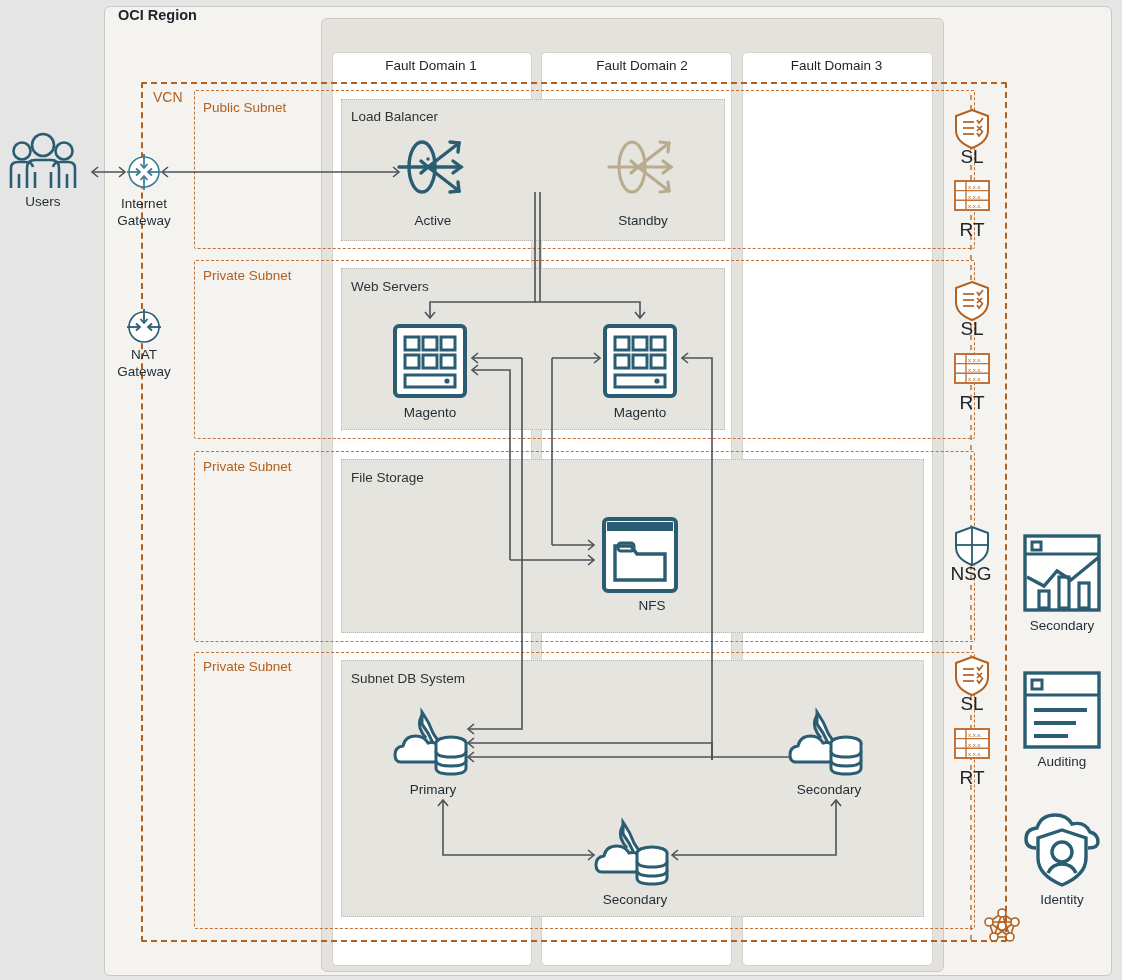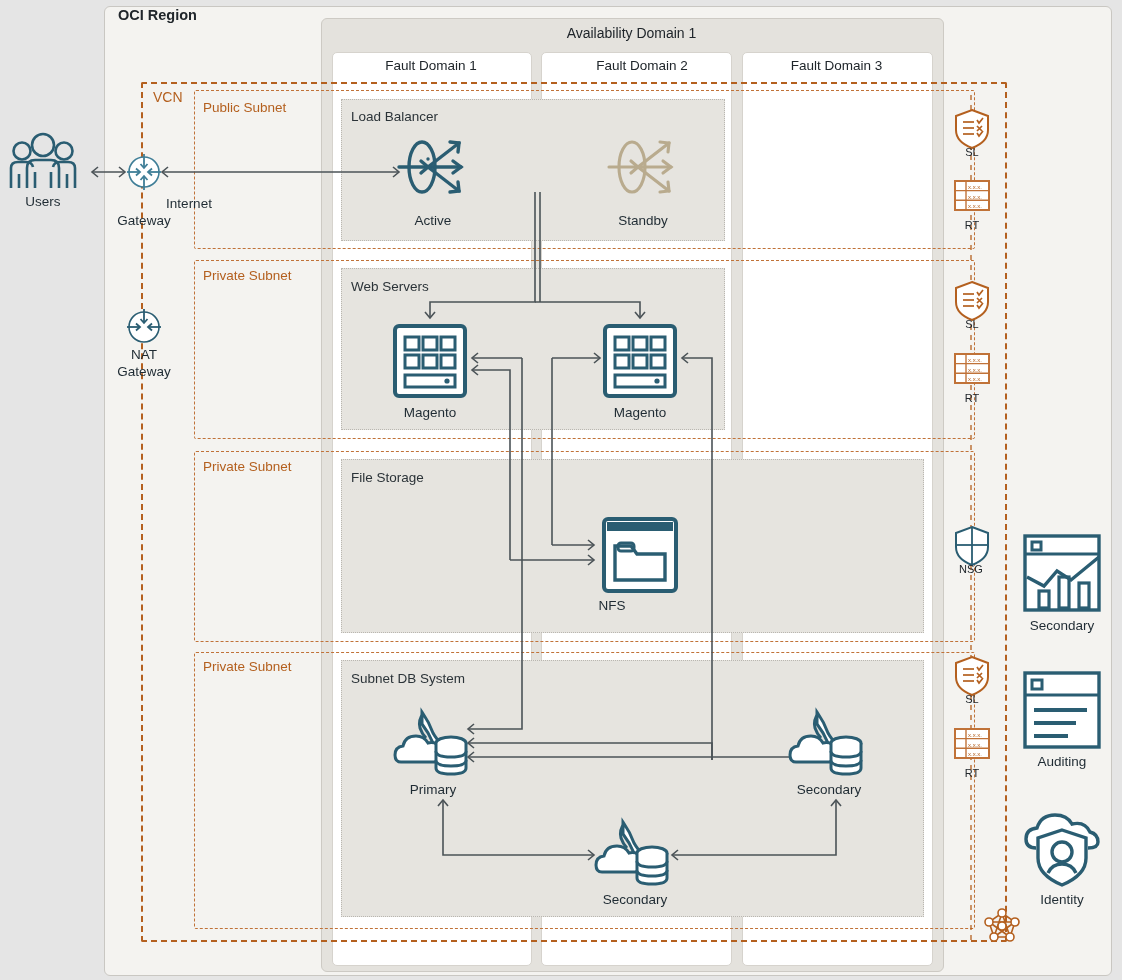--- a/index.html
+++ b/index.html
@@ -45,36 +45,35 @@
   .subnet-label{position:absolute;font-size:13.5px;color:#b4601f;}
 
   
   .tile{
     position:absolute;background:#e6e4df;border:1.4px dotted #b9b6b0;
   }
   .tile-title{position:absolute;font-size:13.5px;color:#2b3338;}
 
   .node-label{position:absolute;font-size:13.5px;color:#1f2b33;text-align:center;white-space:nowrap;}
 
-  .tiny-label{position:absolute;font-size:11px;color:#20262b;text-align:center;width:60px;}
+  .tiny-label{position:absolute;font-size:19px;color:#20262b;text-align:center;width:60px;}
 
   svg{overflow:visible;}
   .ln{stroke:#4b5357;stroke-width:1.6;fill:none;}
   .ln-head{fill:none;stroke:#4b5357;stroke-width:1.6;}
 </style>
 </head>
 <body>
 
 <div id="canvas">
 
   <div class="region-box"></div>
   <div class="region-title">OCI Region</div>
 
   <div class="ad-box"></div>
-  <div class="ad-title">Availability Domain 1</div>
 
   <div class="fd-box" style="left:332px;width:198px;"></div>
   <div class="fd-box" style="left:541px;width:189px;"></div>
   <div class="fd-box" style="left:742px;width:189px;"></div>
 
   <div class="fd-title" style="left:332px;width:198px;">Fault Domain 1</div>
   <div class="fd-title" style="left:541px;width:202px;">Fault Domain 2</div>
   <div class="fd-title" style="left:742px;width:189px;">Fault Domain 3</div>
 
   <div class="tile" style="left:341px;top:99px;width:382px;height:140px;"></div>
@@ -181,21 +180,21 @@
           <path d="M15.5 12 L19 16 L22.5 12"></path>
         <path d="M19 38 L19 24"></path>
           <path d="M15.5 28 L19 24 L22.5 28"></path>
         <path d="M2 20 L15 20"></path>
           <path d="M11 16.5 L15 20 L11 23.5"></path>
         <path d="M36 20 L23 20"></path>
           <path d="M27 16.5 L23 20 L27 23.5"></path>
       </g>
     </svg>
   </div>
-  <div class="node-label" style="left:104px;top:196px;width:80px;padding-left:45px;">Internet</div>
+  <div class="node-label" style="left:104px;top:196px;width:80px;">Internet</div>
   <div class="node-label" style="left:104px;top:213px;width:80px;">Gateway</div>
 
   <div class="abs" style="left:125px;top:305px;width:38px;height:40px;">
     <svg viewBox="0 0 38 40" width="38" height="40">
       <circle cx="19" cy="22" r="15" fill="#ffffff" stroke="#2a5d72" stroke-width="1.6"></circle>
       <g stroke="#2a5d72" stroke-width="1.8" fill="none">
         <path d="M19 4 L19 18"></path>
           <path d="M15.5 14 L19 18 L22.5 14"></path>
         <path d="M2 22 L15 22"></path>
           <path d="M11 18.5 L15 22 L11 25.5"></path>
@@ -279,21 +278,21 @@
   <div class="abs" style="left:601px;top:516px;width:78px;height:78px;">
     <svg viewBox="0 0 78 78" width="78" height="78">
       <rect x="3" y="3" width="72" height="72" rx="4" fill="#ffffff" stroke="#2a5d72" stroke-width="4"></rect>
       <rect x="6" y="6" width="66" height="9" fill="#2a5d72"></rect>
       <g fill="none" stroke="#2a5d72" stroke-width="3.4">
         <path d="M14 34 L14 64 L64 64 L64 38 L36 38 L30 30 L14 30 Z"></path>
       </g>
       <rect x="17" y="27" width="16" height="8" rx="3" fill="none" stroke="#2a5d72" stroke-width="3"></rect>
     </svg>
   </div>
-  <div class="node-label" style="left:570px;top:598px;width:84px;">NFS</div>
+  <div class="node-label" style="left:610px;top:598px;width:84px;">NFS</div>
 
   <div class="abs" style="left:393px;top:700px;width:82px;height:78px;">
     <svg viewBox="0 0 82 78" width="82" height="78">
       <g fill="none" stroke="#2a5d72" stroke-width="3">
         <path d="M29 12 Q36 22 40 33 Q44 40 48 43 Q44 46 40 43 Q36 33 29 24 Z" fill="#ffffff"></path>
         <path d="M30 14 Q25 20 27 28 Q29 34 33 38"></path>
       </g>
       <g fill="#ffffff" stroke="#2a5d72" stroke-width="3">
         <path d="M8 62 Q2 62 2 55 Q2 47 10 46 Q12 36 23 36 Q31 36 35 43 Q44 41 48 49 Q52 50 52 56 Q52 62 45 62 Z"></path>
       </g>

